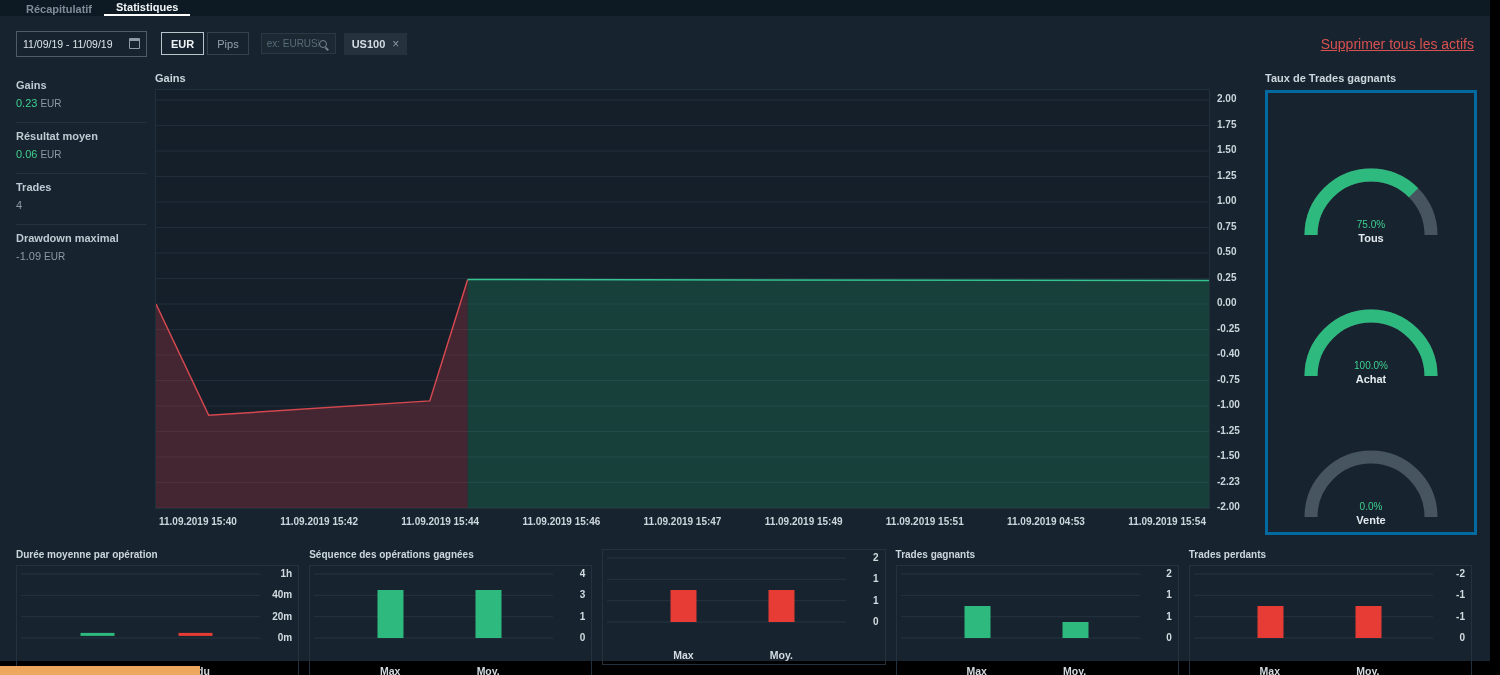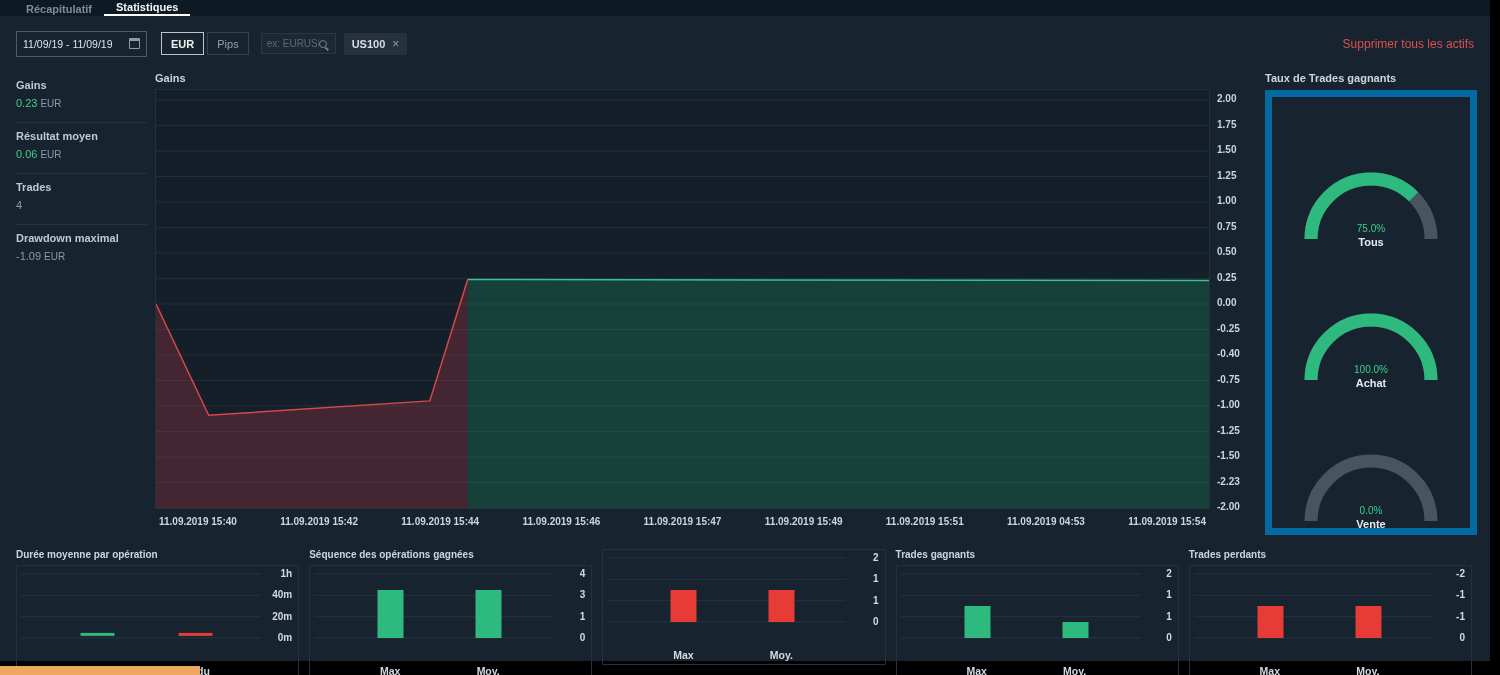--- a/index.html
+++ b/index.html
@@ -24,21 +24,21 @@
   .search{width:75px;height:21px;background:#1c2933;border:1px solid #2b3944;display:flex;
     align-items:center;padding:0 5px;margin-left:12px}
   .search input{background:transparent;border:0;outline:0;width:52px;font-size:10px;color:#cfd8de;font-family:inherit}
   .search input::placeholder{color:#566b7a}
   .mag{width:8px;height:8px;border:1.5px solid #74838e;border-radius:50%;position:relative;flex:none}
   .mag::after{content:"";position:absolute;width:4px;height:1.5px;background:#74838e;transform:rotate(45deg);
     left:5px;top:7px}
   .tag{margin-left:8px;height:22px;background:#25323d;color:#d4dce2;font-size:11px;font-weight:bold;
     display:flex;align-items:center;padding:0 8px;gap:7px;cursor:pointer}
   .tag .x{color:#8d9ba6;font-weight:normal;font-size:12px}
-  .link-danger{margin-left:auto;font-size:12px;color:#d95151;cursor:pointer}
+  .link-danger{margin-left:auto;font-size:14px;color:#d95151;text-decoration:underline;cursor:pointer}
 
   
   .stats{position:absolute;left:16px;top:72px;width:131px}
   .stat{padding:7px 0 13px;border-bottom:1px solid #243240}
   .stat:last-child{border-bottom:none}
   .stat .lbl{font-size:11px;font-weight:bold;color:#bfcad2;margin-bottom:6px}
   .stat .val{font-size:11px}
   .val.green{color:#3ecf8e}
   .val.gray{color:#8d9ba6}
   .stat .unit{color:#8d9ba6;font-size:10px;margin-left:3px}
@@ -49,21 +49,21 @@
   .plot-row{display:flex}
   .plot{width:1055px;height:420px;background:#141f2a;border:1px solid #22303b;position:relative}
   .plot svg{position:absolute;left:0;top:0}
   .ylabels{width:38px;position:relative;font-size:10px;font-weight:bold;color:#ccd5db}
   .ytick{position:absolute;left:7px;white-space:nowrap}
   .xlabels{width:1055px;display:flex;justify-content:space-between;font-size:10px;font-weight:bold;
     color:#ccd5db;margin-top:7px;padding:0 4px}
 
   
   .gauges-panel{position:absolute;left:1265px;top:72px;width:212px}
-  .gauges-box{margin-top:1px;height:445px;border:7px solid #0369a1;display:flex;flex-direction:column;
+  .gauges-box{margin-top:1px;height:445px;border:3px solid #0369a1;display:flex;flex-direction:column;
     align-items:center;padding-top:56px;gap:46px}
   .gauge{display:flex;flex-direction:column;align-items:center}
   .gauge-value{font-size:10px;color:#3ecf8e;margin-top:-20px}
   .gauge-label{font-size:11px;font-weight:bold;color:#e3eaef;margin-top:2px}
 
   
   .bottom{position:absolute;left:16px;top:549px;width:1456px;display:flex;gap:10px}
   .bpanel{flex:1;min-width:0}
   .bpanel-title{font-size:10px;font-weight:bold;color:#cdd6dd;height:16px;white-space:nowrap}
   .bpanel-box{position:relative;height:116px;border:1px solid #243240}

